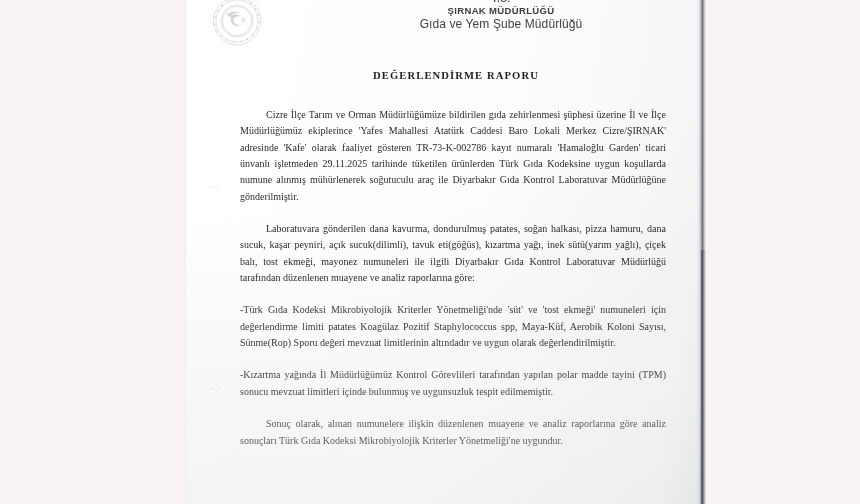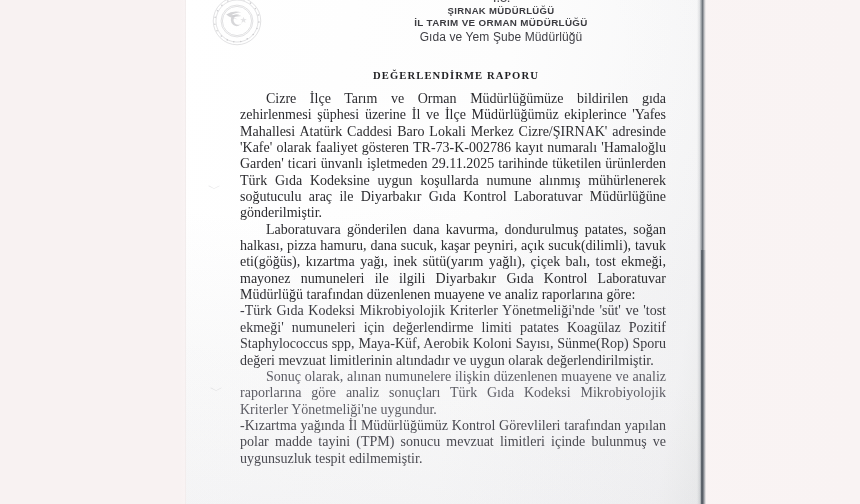--- a/index.html
+++ b/index.html
@@ -137,27 +137,28 @@
 
   
   .body-col {
     position: absolute;
     left: 54px;
     top: 99px;
     width: 426px;
   }
 
   .para {
-    font-size: 14px;
+    font-size: 10px;
     line-height: 16.35px;
     text-align: justify;
     text-justify: inter-word;
     color: #27272b;
     margin-bottom: 0;
     hyphens: none;
+    margin-top: 16px;
   }
   .para.indent { text-indent: 26px; }
   .para.dash   { text-indent: 0; }
 
   
   .fade-1 { color: #2b2b2f; }
   .fade-2 { color: #3a3a40; }
   .fade-3 { color: #4a4a51; }
   .fade-4 { color: #5d5d65; }
 
@@ -214,32 +215,31 @@
         </g>
         <path d="M30 38 q13 -9 28 -4 q-12 1 -18 5 q10 -1 16 2 q-11 0 -17 3 q8 0 13 3 q-12 -1 -22 -9z" fill="#5d5d66" opacity=".85"></path>
         <path d="M60 52 a11 11 0 1 1 -0.2 -7.5 a8.6 8.6 0 1 0 0.2 7.5 z" fill="#5d5d66" opacity=".8"></path>
         <path d="M62 42 l1.6 4.3 l4.4 .2 l-3.5 2.8 l1.3 4.3 l-3.8 -2.5 l-3.8 2.5 l1.3 -4.3 l-3.5 -2.8 l4.4 -.2 z" fill="#5d5d66" opacity=".55"></path>
       </svg>
     </div>
 
     <div class="letterhead">
       <div class="lh-tc">T.C.</div>
       <div class="lh-l1">ŞIRNAK MÜDÜRLÜĞÜ</div>
-      <div class="lh-l2">İL TARIM VE ORMAN MÜDÜRLÜĞÜ</div>
       <div class="lh-l3">Gıda ve Yem Şube Müdürlüğü</div>
     </div>
 
     <div class="report-title">DEĞERLENDİRME RAPORU</div>
 
     <div class="body-col">
       <p class="para indent fade-1">Cizre İlçe Tarım ve Orman Müdürlüğümüze bildirilen gıda zehirlenmesi şüphesi üzerine İl ve İlçe Müdürlüğümüz ekiplerince 'Yafes Mahallesi Atatürk Caddesi Baro Lokali Merkez Cizre/ŞIRNAK' adresinde 'Kafe' olarak faaliyet gösteren TR-73-K-002786 kayıt numaralı 'Hamaloğlu Garden' ticari ünvanlı işletmeden 29.11.2025 tarihinde tüketilen ürünlerden Türk Gıda Kodeksine uygun koşullarda numune alınmış mühürlenerek soğutuculu araç ile Diyarbakır Gıda Kontrol Laboratuvar Müdürlüğüne gönderilmiştir.</p>
       <p class="para indent fade-1">Laboratuvara gönderilen dana kavurma, dondurulmuş patates, soğan halkası, pizza hamuru, dana sucuk, kaşar peyniri, açık sucuk(dilimli), tavuk eti(göğüs), kızartma yağı, inek sütü(yarım yağlı), çiçek balı, tost ekmeği, mayonez numuneleri ile ilgili Diyarbakır Gıda Kontrol Laboratuvar Müdürlüğü tarafından düzenlenen muayene ve analiz raporlarına göre:</p>
       <p class="para dash fade-2">-Türk Gıda Kodeksi Mikrobiyolojik Kriterler Yönetmeliği'nde 'süt' ve 'tost ekmeği' numuneleri için değerlendirme limiti patates Koagülaz Pozitif Staphylococcus spp, Maya-Küf, Aerobik Koloni Sayısı, Sünme(Rop) Sporu değeri mevzuat limitlerinin altındadır ve uygun olarak değerlendirilmiştir.</p>
+      <p class="para dash fade-3">-Kızartma yağında İl Müdürlüğümüz Kontrol Görevlileri tarafından yapılan polar madde tayini (TPM) sonucu mevzuat limitleri içinde bulunmuş ve uygunsuzluk tespit edilmemiştir.</p>
       <p class="para indent fade-4">Sonuç olarak, alınan numunelere ilişkin düzenlenen muayene ve analiz raporlarına göre analiz sonuçları Türk Gıda Kodeksi Mikrobiyolojik Kriterler Yönetmeliği'ne uygundur.</p>
-      <p class="para dash fade-3">-Kızartma yağında İl Müdürlüğümüz Kontrol Görevlileri tarafından yapılan polar madde tayini (TPM) sonucu mevzuat limitleri içinde bulunmuş ve uygunsuzluk tespit edilmemiştir.</p>
     </div>
 
     <div class="artifact" style="left:22px; top:188px;">﹀</div>
     <div class="artifact" style="left:24px; top:390px;">﹀</div>
   </div>
 </div>
 
 <div class="sheet-edge-right"></div>
 <div class="sheet-edge-right2"></div>
 

